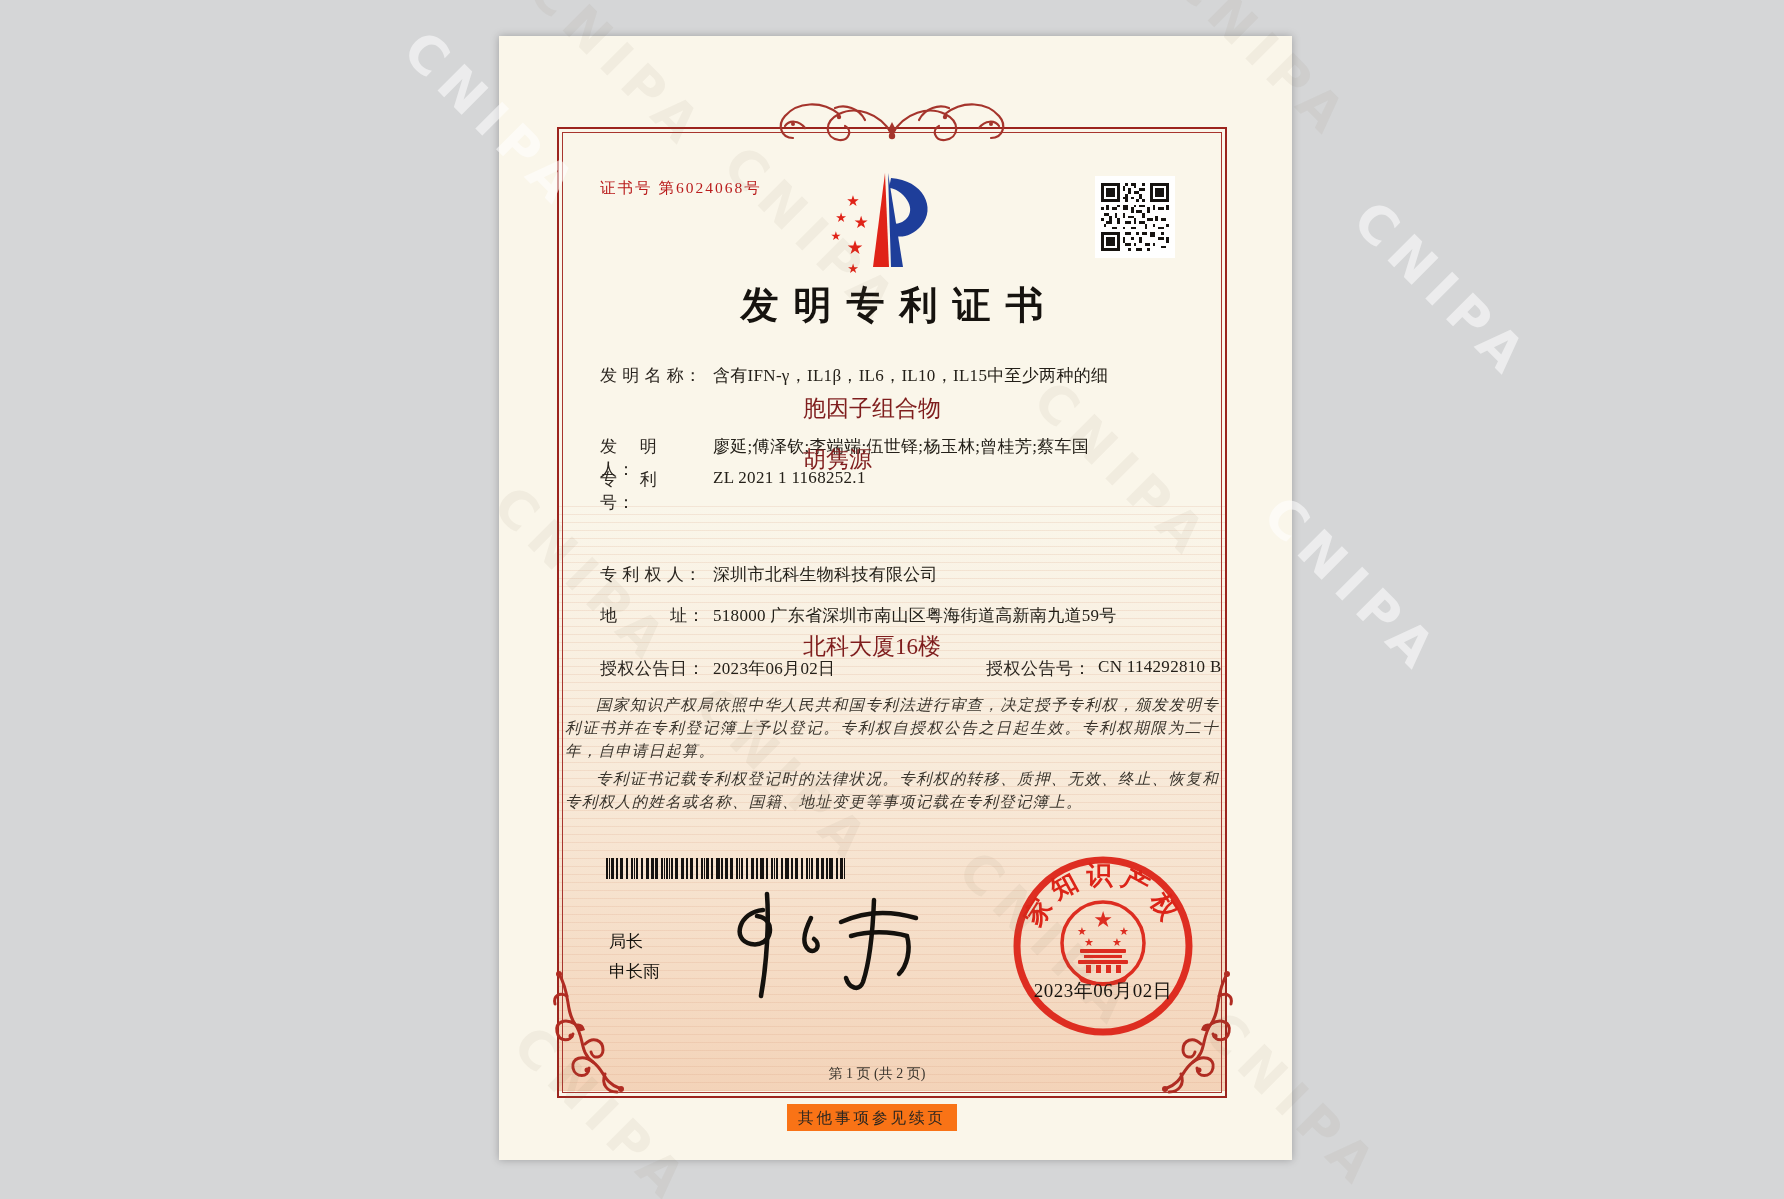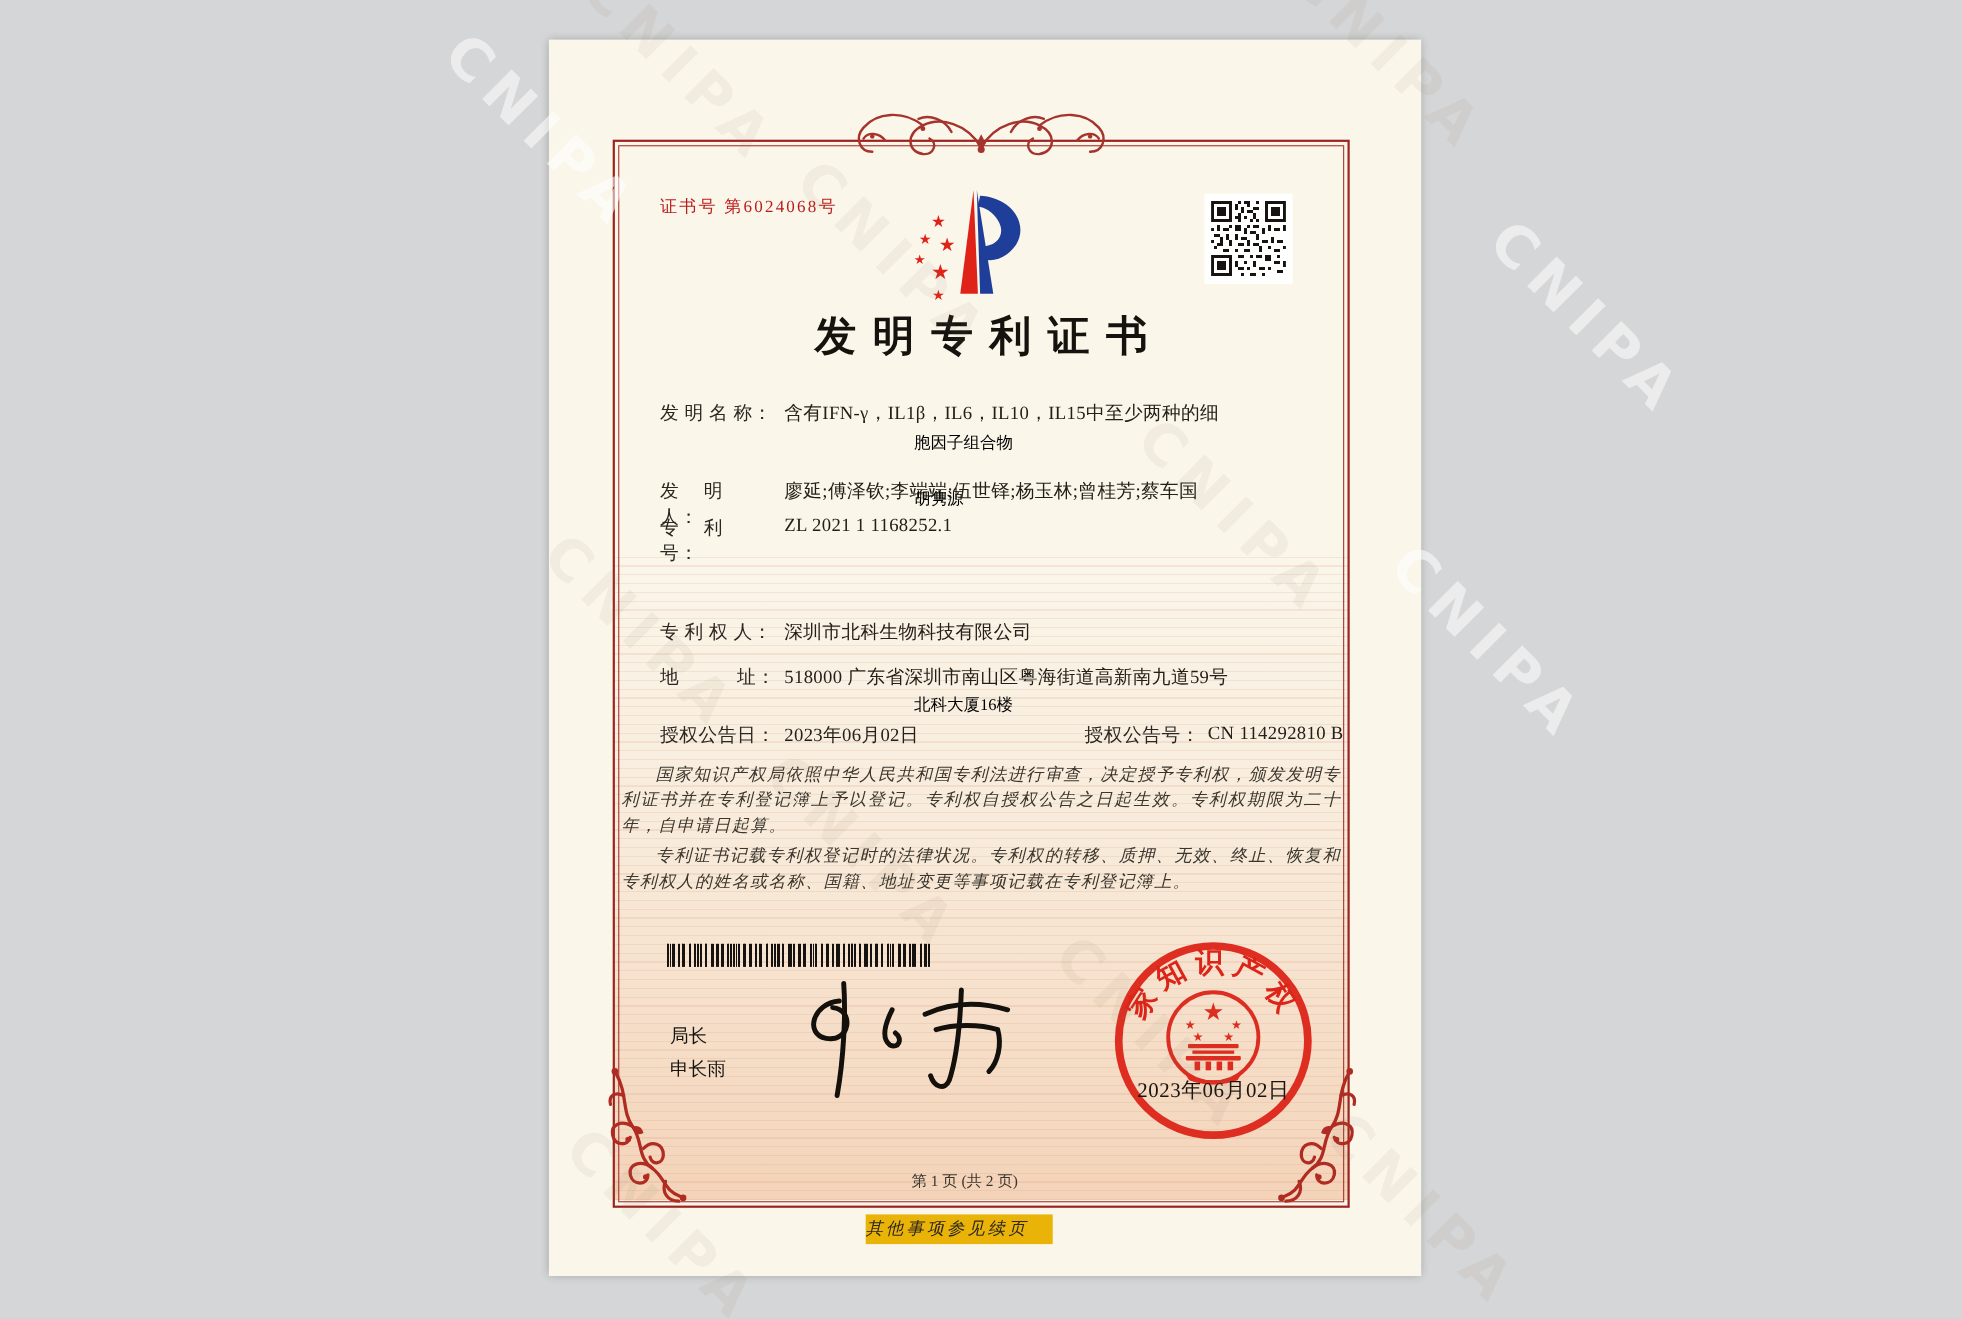--- a/index.html
+++ b/index.html
@@ -43,21 +43,21 @@
   #cert-no{left:101px;top:142px;font-size:15.5px;color:#b91c1c;letter-spacing:2px;}
   #logo{left:324px;top:134px;width:120px;height:106px;}
   #qr{left:596px;top:140px;width:80px;height:82px;background:#fff;padding:6px;}
   #title{
     left:58px;top:244px;width:670px;text-align:center;
     font-size:38px;font-weight:bold;color:#16130f;letter-spacing:15px;text-indent:15px;
   }
   .field{left:101px;width:600px;font-size:17px;color:#242019;}
   .flabel{display:inline-block;width:113px;letter-spacing:0.5px;vertical-align:top;color:#2b2620;}
   .fval{display:inline-block;vertical-align:top;letter-spacing:0.3px;}
-  .fcont{left:332px;font-size:15px;color:#000000;}
+  .fcont{left:304px;font-size:23px;color:#7f1d1d;}
   .para{
     left:66px;width:654px;font-size:15.5px;line-height:23px;color:#3a352d;
     text-indent:2em;font-style:italic;letter-spacing:1.2px;text-align:justify;
   }
   #barcode{
     left:107px;top:822px;width:240px;height:21px;
     background:
       repeating-linear-gradient(90deg,#151210 0 2px,transparent 2px 5px),
       repeating-linear-gradient(90deg,#151210 0 1px,transparent 1px 7px),
       repeating-linear-gradient(90deg,transparent 0 3px,#151210 3px 4px,transparent 4px 11px);
@@ -67,23 +67,23 @@
   #signer-name{left:110px;top:924px;font-size:17px;color:#17140f;
     font-family:"Liberation Sans","DejaVu Sans",sans-serif;}
   #signature{left:212px;top:852px;width:215px;height:115px;}
   #seal{left:509px;top:815px;width:190px;height:190px;}
   #seal-date{
     left:509px;top:942px;width:190px;text-align:center;
     font-size:19px;color:#17140f;letter-spacing:0.5px;z-index:6;
   }
   #page-num{left:58px;top:1029px;width:640px;text-align:center;font-size:14px;color:#3c362e;}
   #footer-note{
-    left:288px;top:1068px;width:170px;height:27px;background:#eab308;
-    font-size:15.5px;color:#2b2620;line-height:27px;
-    letter-spacing:3px;font-style:italic;z-index:6;
+    left:288px;top:1068px;width:170px;height:27px;background:#f97316;
+    text-align:center;font-size:15.5px;color:#2b2620;line-height:27px;
+    letter-spacing:3px;z-index:6;
   }
 </style>
 </head>
 <body>
 
 <div id="canvas">
 
   <div class="wm light" style="left:380px;top:90px">CNIPA</div>
   <div class="wm" style="left:505px;top:30px">CNIPA</div>
   <div class="wm" style="left:1150px;top:20px">CNIPA</div>

